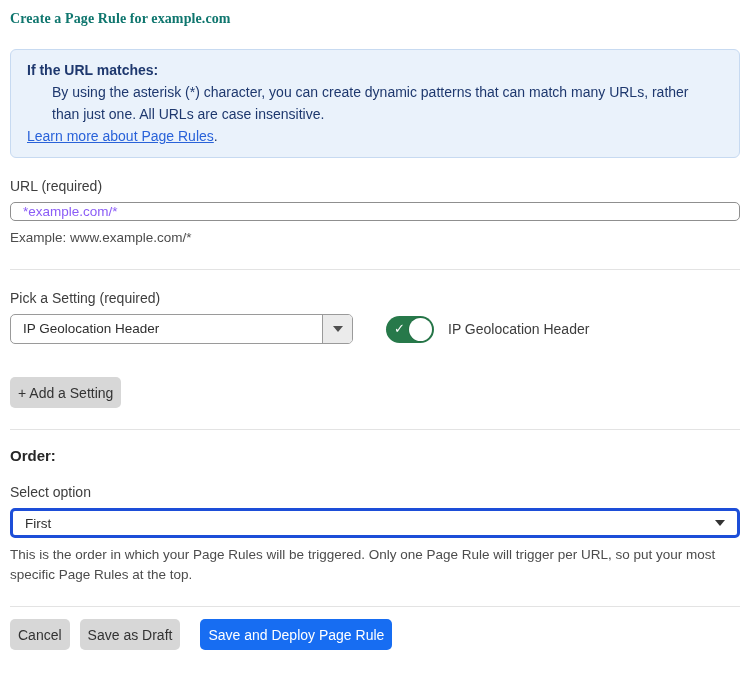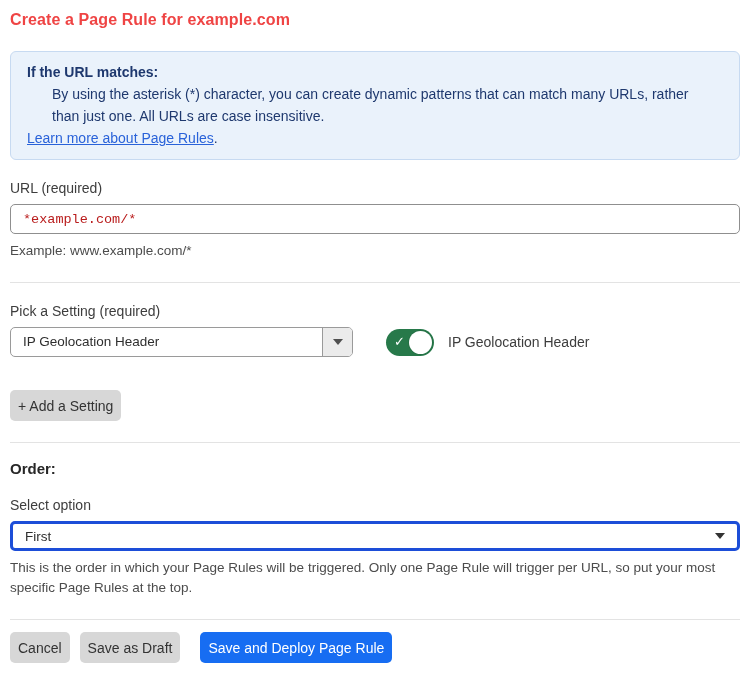--- a/index.html
+++ b/index.html
@@ -6,24 +6,25 @@
   html, body { background: #ffffff; }
   body {
     width: 750px;
     font-family: "Liberation Sans", "DejaVu Sans", sans-serif;
     color: #3d3d3d;
   }
   .container { padding: 0 10px; }
 
   h1.page-title {
     margin-top: 11px;
-    font-size: 16px;
+    font-size: 14px;
     font-weight: bold;
-    color: #ef4444;
+    color: #0f766e;
     letter-spacing: .1px;
+    font-family: Liberation Serif, serif;
   }
 
   
   .info-box {
     margin-top: 22px;
     background: #eaf2fb;
     border: 1px solid #c7daf1;
     border-radius: 6px;
     padding: 9px 16px 10px;
     color: #1e386e;
@@ -33,27 +34,27 @@
   .info-heading { font-weight: bold; }
   .info-body { max-width: 660px; margin-left: 25px; }
   .info-link { color: #2962d9; text-decoration: underline; cursor: pointer; }
   .info-link-suffix { color: #1e386e; }
 
   .field-label { margin-top: 20px; font-size: 14px; color: #3d3d3d; }
 
   .text-input {
     margin-top: 8px;
     width: 100%;
-    height: 30px;
+    height: 19px;
     border: 1px solid #8f8f8f;
     border-radius: 5px;
     padding: 0 12px;
     font-size: 13.5px;
-    font-family: Liberation Mono, monospace;
-    color: #b91c1c;
+    font-family: Liberation Sans, sans-serif;
+    color: #8b5cf6;
     background: #fff;
   }
   .helper { margin-top: 7px; font-size: 13.5px; color: #4c4c4c; line-height: 20px; }
 
   .divider {
     border: none;
     border-top: 1px solid #e3e3e3;
     margin-top: 21px;
   }
 

